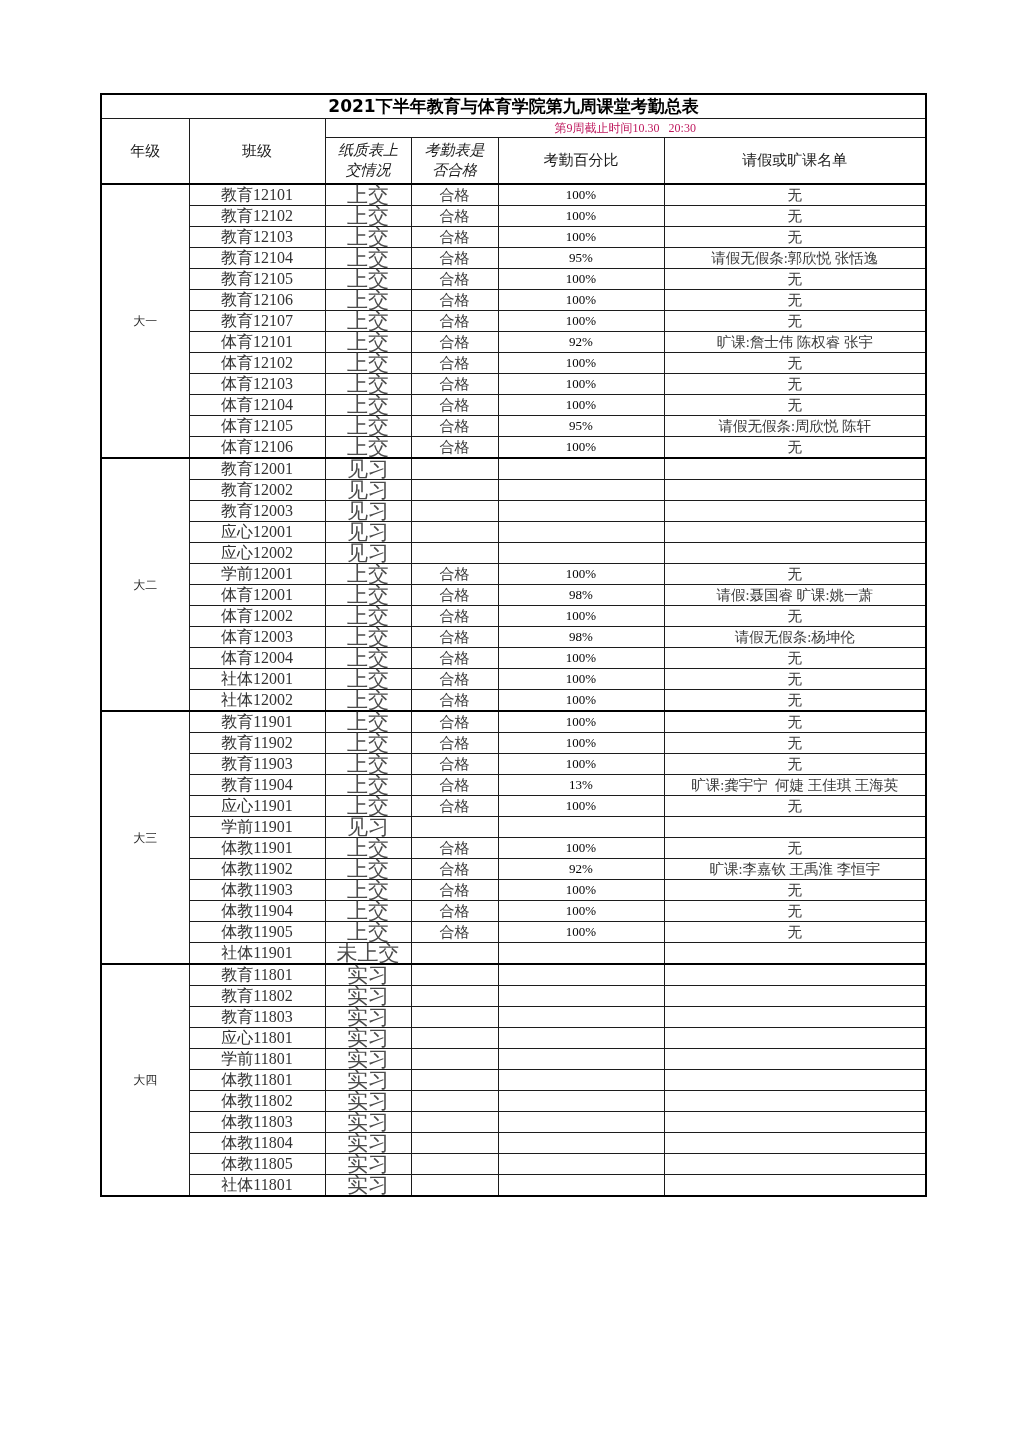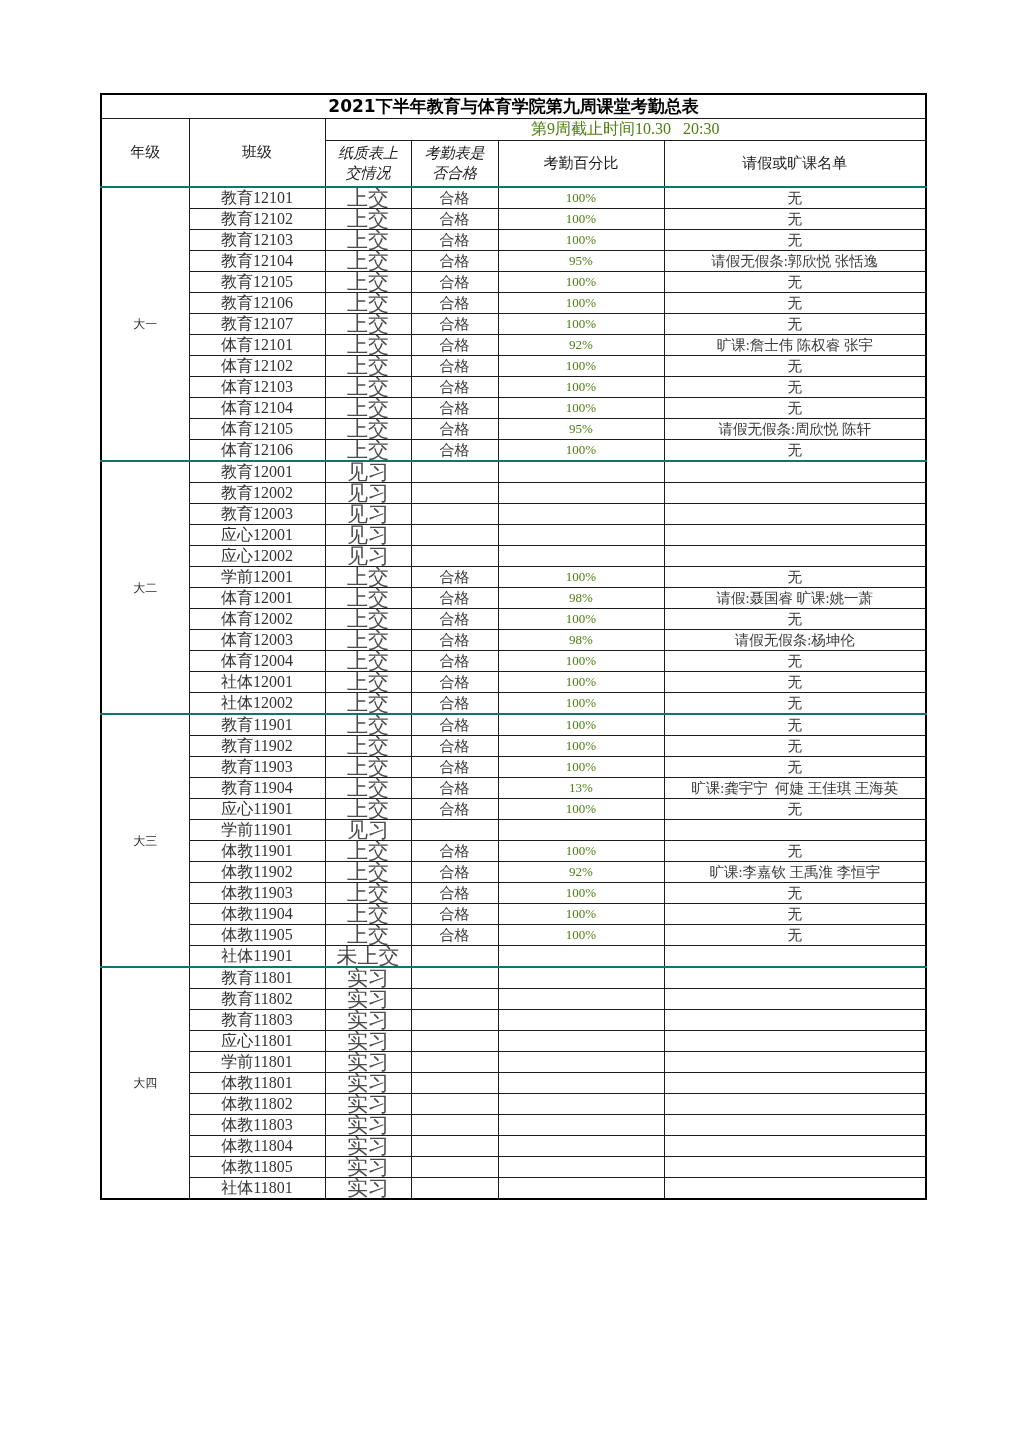--- a/index.html
+++ b/index.html
@@ -26,42 +26,42 @@
   td.title-cell {
     height: 21px;
     font-family: "DejaVu Sans", sans-serif;
     font-weight: bold;
     font-size: 17px;
     color: #000;
     border-bottom: 2px solid #000;
   }
   td.subtitle-cell {
     height: 18px;
-    font-size: 16px;
-    color: #4d7c0f;
+    font-size: 12px;
+    color: #be185d;
     white-space: pre;
   }
   td.hdr {
     font-family: "DejaVu Sans", sans-serif;
     font-size: 15px;
     color: #1a1a1a;
     height: 45px;
   }
   td.hdr-two { white-space: pre-line; line-height: 1.3; font-style: italic; }
   td.grade-cell {
     font-family: "DejaVu Sans", sans-serif;
     font-size: 12px;
     color: #2b2b2b;
   }
   tbody.data td { height: 20px; line-height: 20px; }
-  tbody.data tr.group-start td { border-top: 2px solid #0f766e; }
+  tbody.data tr.group-start td { border-top: 2px solid #000000; }
   td.col-class  { font-size: 16px; color: #333; }
   td.col-status { font-size: 21px; color: #4c4c4c; }
   td.col-qual   { font-size: 15px; color: #3a3a3a; font-family: Liberation Serif, serif; }
-  td.col-pct    { font-size: 13px; color: #4d7c0f; font-family: "Liberation Serif", serif; }
+  td.col-pct    { font-size: 13px; color: #000000; font-family: "Liberation Serif", serif; }
   td.col-list   { font-size: 14.5px; color: #3a3a3a; white-space: pre; }
 </style>
 </head>
 <body>
 
 <div class="sheet">
   <table class="att">
     <colgroup>
       <col style="width:88px">
       <col style="width:136px">

